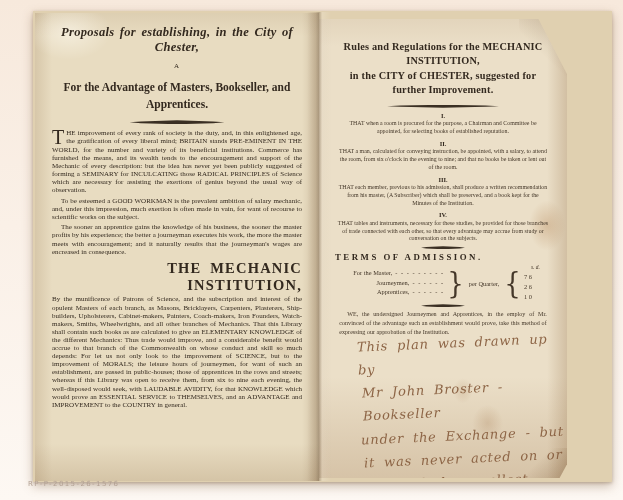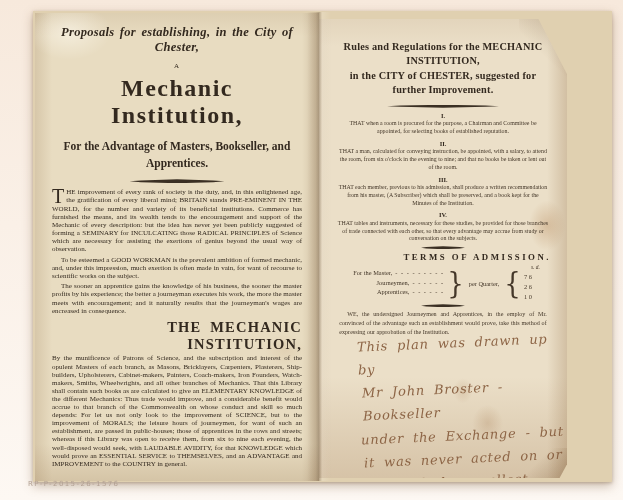--- a/index.html
+++ b/index.html
@@ -88,21 +88,21 @@
   
   .rp-title { margin: 21px auto 0; text-align: center; font-size: 10.3px; font-weight: 700;
     line-height: 1.4; letter-spacing: .2px; }
   .rp-title .tline { display: block; }
 
   .rules { list-style: none; margin: 0; padding: 0; }
   .rule-numeral { margin: 4px 0 1.5px; text-align: center; font-size: 6.5px; font-weight: 700; }
   .rule-text { margin: 0 auto; width: 98%; text-align: center; font-size: 5.9px;
     line-height: 1.32; color: #443729; }
 
-  .terms-heading { margin: 3px 0 2px; text-align: right; font-size: 8.8px; font-weight: 700;
+  .terms-heading { margin: 3px 0 2px; text-align: left; font-size: 8.8px; font-weight: 700;
     letter-spacing: 2.5px; }
   .terms { display: flex; justify-content: center; align-items: center; gap: 3px;
     font-size: 6.4px; color: #443729; }
   .terms-labels { text-align: right; line-height: 1.5; }
   .terms-row { white-space: nowrap; }
   .terms-leader { letter-spacing: 1px; margin-left: 3px; }
   .brace { font-size: 26px; font-weight: 400; transform: scaleY(1.12); line-height: 1;
     font-family: "DejaVu Serif", serif; color: #443729; }
   .per { margin: 0 2px; padding-top: 2px; }
   .amounts { line-height: 1.5; }
@@ -128,29 +128,28 @@
 </style>
 </head>
 <body>
 
 <div class="scan">
   <div class="sheet-shadow"></div>
 
   <section class="page page-left">
     <p class="lp-kicker">Proposals for establishing, in the City of Chester,</p>
     <p class="lp-article">A</p>
-    <h1 class="lp-title">Mechanic Institution,</h1>
     <p class="lp-subtitle">
       <span class="tline">For the Advantage of Masters, Bookseller, and</span>
       <span class="tline">Apprentices.</span>
     </p>
     <div class="swell"></div>
     <div class="lp-body">
       <p class="para first dropcap">THE improvement of every rank of society is the duty, and, in this enlightened age, the gratification of every liberal mind; BRITAIN stands PRE-EMINENT IN THE WORLD, for the number and variety of its beneficial institutions. Commerce has furnished the means, and its wealth tends to the encouragement and support of the Mechanic of every description: but the idea has never yet been publicly suggested of forming a SEMINARY for INCULCATING those RADICAL PRINCIPLES of Science which are necessary for assisting the exertions of genius beyond the usual way of observation.</p>
-      <p class="para">To be esteemed a GOOD WORKMAN is the prevalent ambition of formed mechanic, and, under this impression, much exertion is often made in vain, for want of recourse to scientific works on the subject.</p>
+      <p class="para">To be esteemed a GOOD WORKMAN is the prevalent ambition of salary mechanic, and, under this impression, much exertion is often made in vain, for want of recourse to scientific works on the subject.</p>
       <p class="para">The sooner an apprentice gains the knowledge of his business, the sooner the master profits by his experience; the better a journeyman executes his work, the more the master meets with encouragement; and it naturally results that the journeyman's wages are encreased in consequence.</p>
       <h2 class="lp-heading">THE MECHANIC INSTITUTION,</h2>
       <p class="para first">By the munificence of Patrons of Science, and the subscription and interest of the opulent Masters of each branch, as Masons, Bricklayers, Carpenters, Plasterers, Ship-builders, Upholsterers, Cabinet-makers, Painters, Coach-makers, Iron Founders, Watch-makers, Smiths, Wheelwrights, and all other branches of Mechanics. That this Library shall contain such books as are calculated to give an ELEMENTARY KNOWLEDGE of the different Mechanics: Thus trade would improve, and a considerable benefit would accrue to that branch of the Commonwealth on whose conduct and skill so much depends: For let us not only look to the improvement of SCIENCE, but to the improvement of MORALS; the leisure hours of journeymen, for want of such an establishment, are passed in public-houses; those of apprentices in the rows and streets; whereas if this Library was open to receive them, from six to nine each evening, the well-disposed would seek, with LAUDABLE AVIDITY, for that KNOWLEDGE which would prove an ESSENTIAL SERVICE to THEMSELVES, and an ADVANTAGE and IMPROVEMENT to the COUNTRY in general.</p>
 
     </div>
   </section>
 
   <section class="page page-right">
     <h2 class="rp-title">
       <span class="tline">Rules and Regulations for the MECHANIC INSTITUTION,</span>

